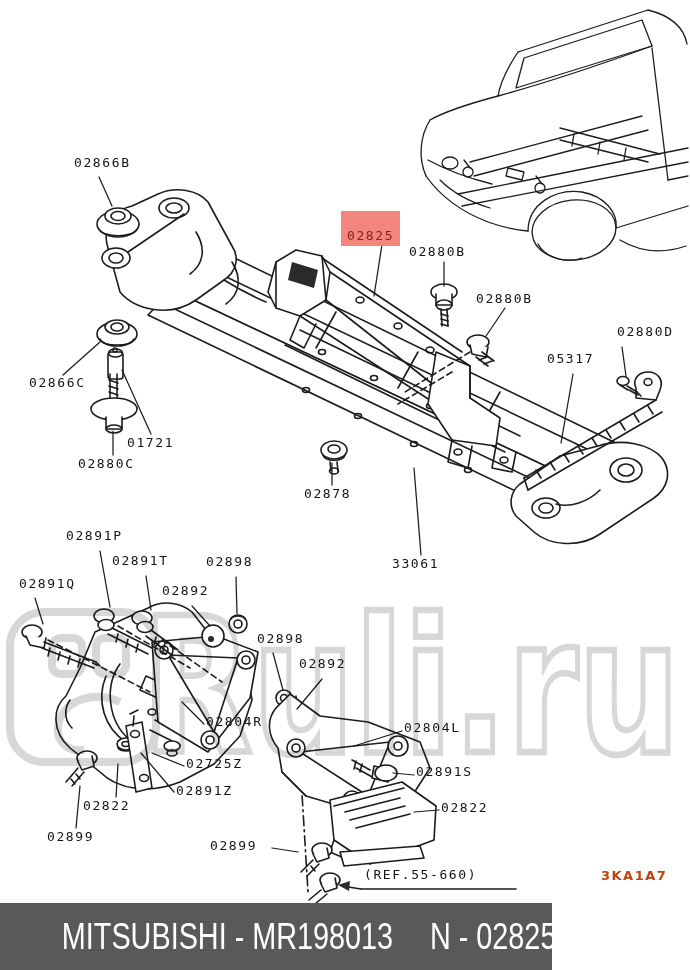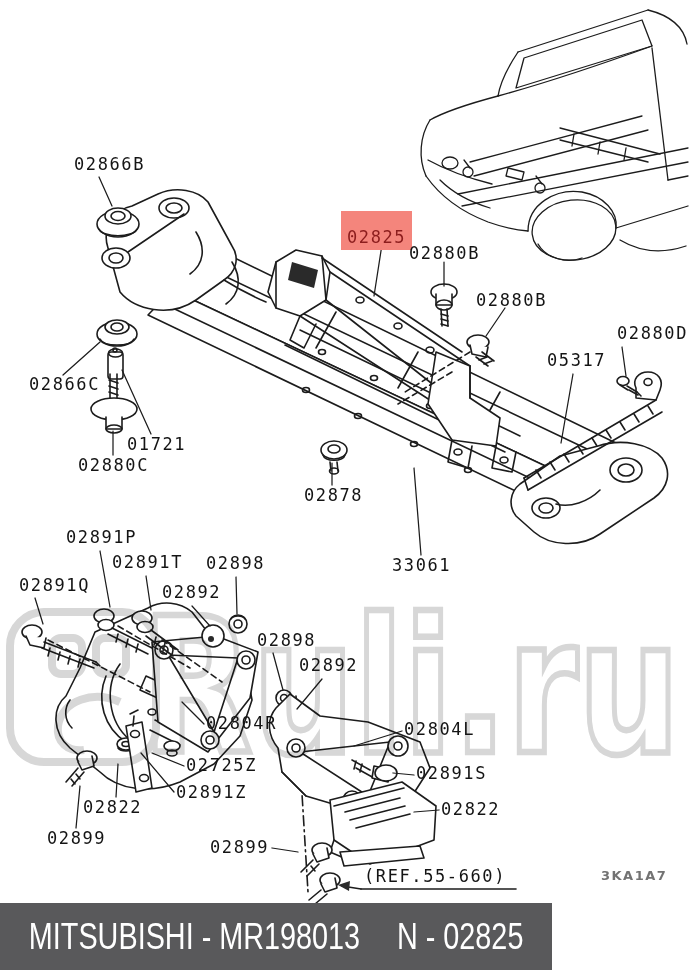--- a/index.html
+++ b/index.html
@@ -13,26 +13,26 @@
   .art .filld{fill:#2a2a2a;stroke:none;}
   .car path,.car line,.car ellipse,.car circle{stroke-width:1.3;}
   .leaders line{stroke-width:1.25;}
   .dash{stroke-dasharray:6 4;stroke-width:1.2;}
   .dashdot{stroke-dasharray:10 4 2 4;stroke-width:1.1;}
   .wm{mix-blend-mode:multiply;}
   .wm path,.wm rect{stroke:#d7d7d7;stroke-width:8;fill:none;}
   .wm text{stroke:#d7d7d7;stroke-width:6.5;fill:none;
            font-family:"DejaVu Sans","Liberation Sans",sans-serif;font-weight:bold;}
   .plabel{position:absolute;font-family:"DejaVu Sans Mono","Liberation Mono",monospace;
-          font-size:17px;letter-spacing:1.6px;color:#141414;white-space:nowrap;line-height:1.05;}
+          font-size:13px;letter-spacing:1.6px;color:#141414;white-space:nowrap;line-height:1.05;}
   .plabel.highlight{background:#f4857c;color:#8c1d1d;padding:18px 6px 3px 6px;}
   .sheet-code{position:absolute;font-family:"DejaVu Sans","Liberation Sans",sans-serif;
-              font-size:13px;font-weight:bold;letter-spacing:1.5px;color:#737373;}
+              font-size:13px;font-weight:bold;letter-spacing:1.5px;color:#c2410c;}
   .footer{position:absolute;left:0;bottom:0;width:552px;height:67px;background:#59595b;
-          display:flex;align-items:center;justify-content:center;}
+          display:flex;align-items:center;justify-content:flex-start;}
   .footer-inner{display:flex;gap:46px;transform:scaleX(0.8);font-size:36px;color:#ffffff;
                 font-family:"Liberation Sans","DejaVu Sans",sans-serif;white-space:nowrap;}
 </style>
 </head>
 <body>
 
 <div id="stage">
 
   <svg width="690" height="970" viewBox="0 0 690 970">
 

